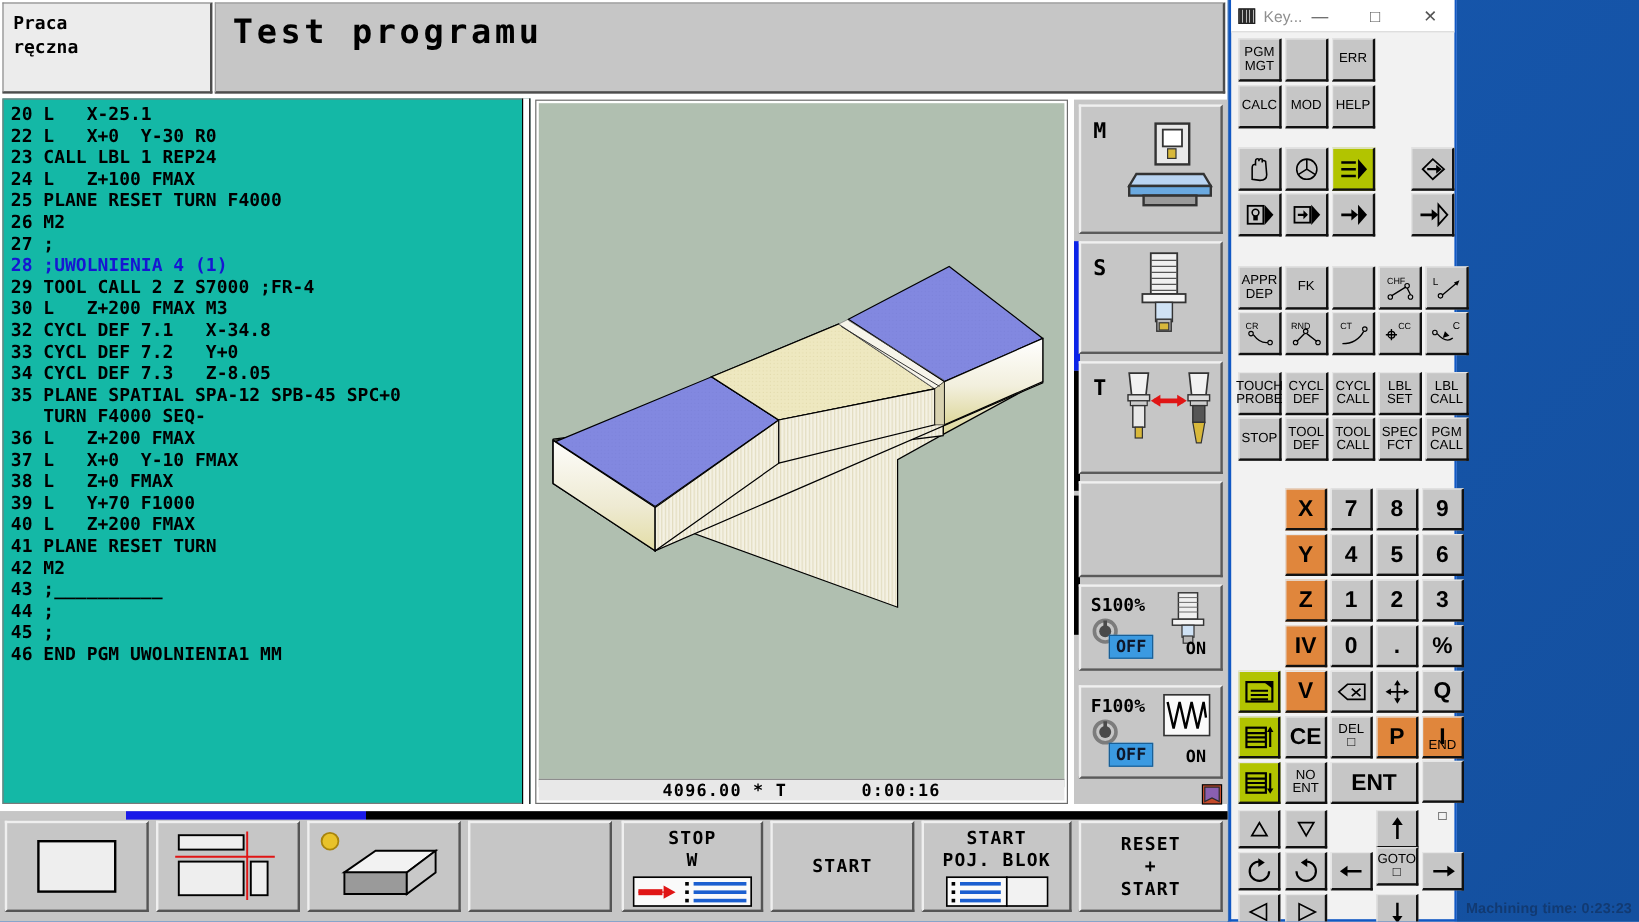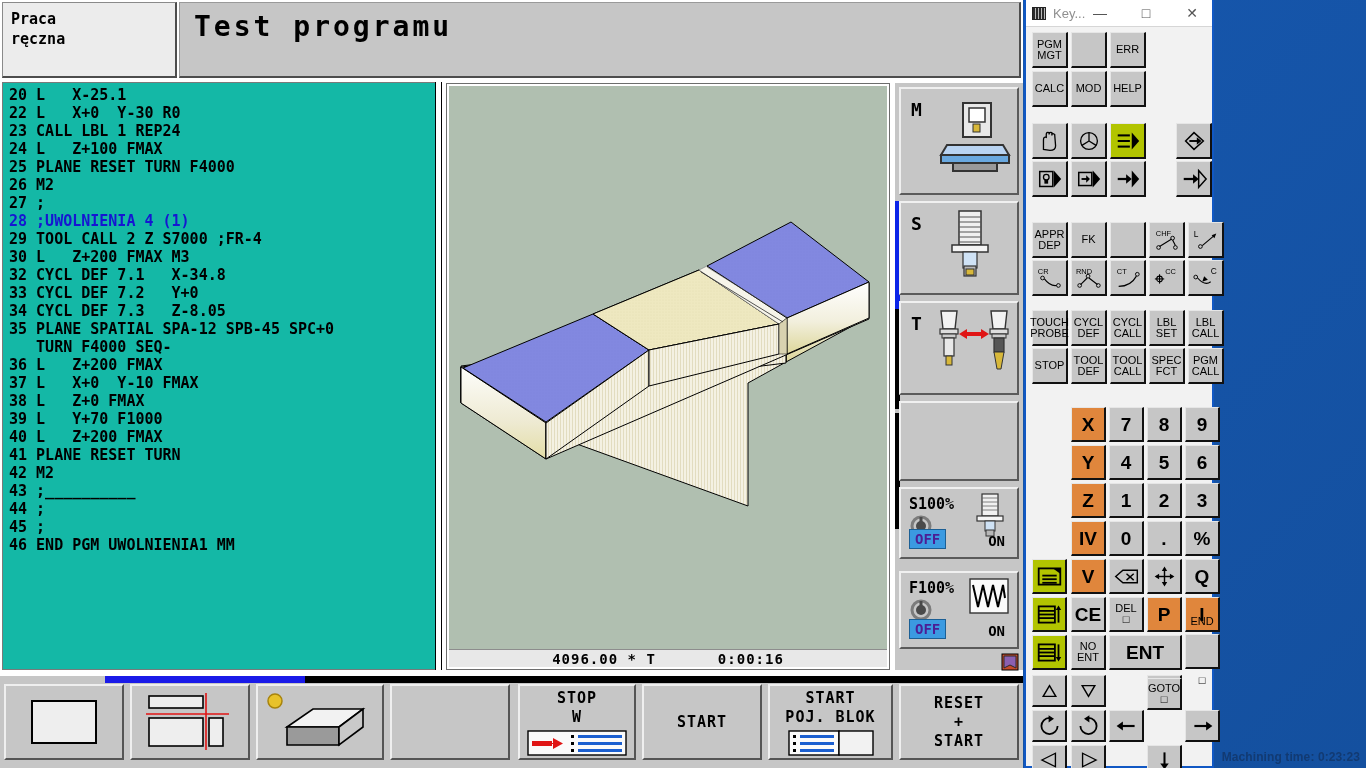--- a/index.html
+++ b/index.html
@@ -108,22 +108,22 @@
   }
   .stbox .lbl {
     position:absolute; left:10px; top:10px;
     font-size:18px; font-weight:bold; color:#000;
   }
   .ovr-lbl {
     position:absolute; left:8px; top:6px;
     font-size:15px; font-weight:bold; color:#000; letter-spacing:0px;
   }
   .ovr-off {
-    position:absolute; left:8px; bottom:8px;
-    background:#3b9ae1; color:#4c1d95; font-size:14px; font-weight:bold;
+    position:absolute; left:23px; bottom:8px;
+    background:#3b9ae1; color:#0f172a; font-size:14px; font-weight:bold;
     padding:1px 5px; border:1px solid #1b5f95;
   }
   .ovr-on {
     position:absolute; right:12px; bottom:8px;
     color:#000; font-size:14px; font-weight:bold;
   }
   .blue-bar { position:absolute; left:0px; width:5px; background:#0b24e8; }
   .black-bar { position:absolute; left:0px; width:5px; background:#000; }
 
   
@@ -836,21 +836,21 @@
             <path d="M6 13 A9 9 0 1 0 15 4" fill="none" stroke="#000" stroke-width="2"></path>
             <polygon points="16,1 10,5 16,9" fill="#000"></polygon>
           </svg>
         </div>
         <div class="key " style="left: 83px; top: 710px; width: 35px; height: 32px;">
           <svg width="27" height="24" viewBox="0 0 30 26">
             <line x1="24" y1="13" x2="8" y2="13" stroke="#000" stroke-width="2.4"></line>
             <polygon points="4,13 11,8 11,18" fill="#000"></polygon>
           </svg>
         </div>
-        <div class="key " style="left: 121px; top: 678px; width: 35px; height: 32px;">
+        <div class="key " style="left: 121px; top: 706px; width: 35px; height: 32px;">
           <span>GOTO</span>
           <span>□</span>
         </div>
         <div class="key " style="left: 159px; top: 710px; width: 35px; height: 32px;">
           <svg width="27" height="24" viewBox="0 0 30 26">
             <line x1="6" y1="13" x2="22" y2="13" stroke="#000" stroke-width="2.4"></line>
             <polygon points="26,13 19,8 19,18" fill="#000"></polygon>
           </svg>
         </div>
         <div class="key " style="left: 6px; top: 745px; width: 35px; height: 30px;">

